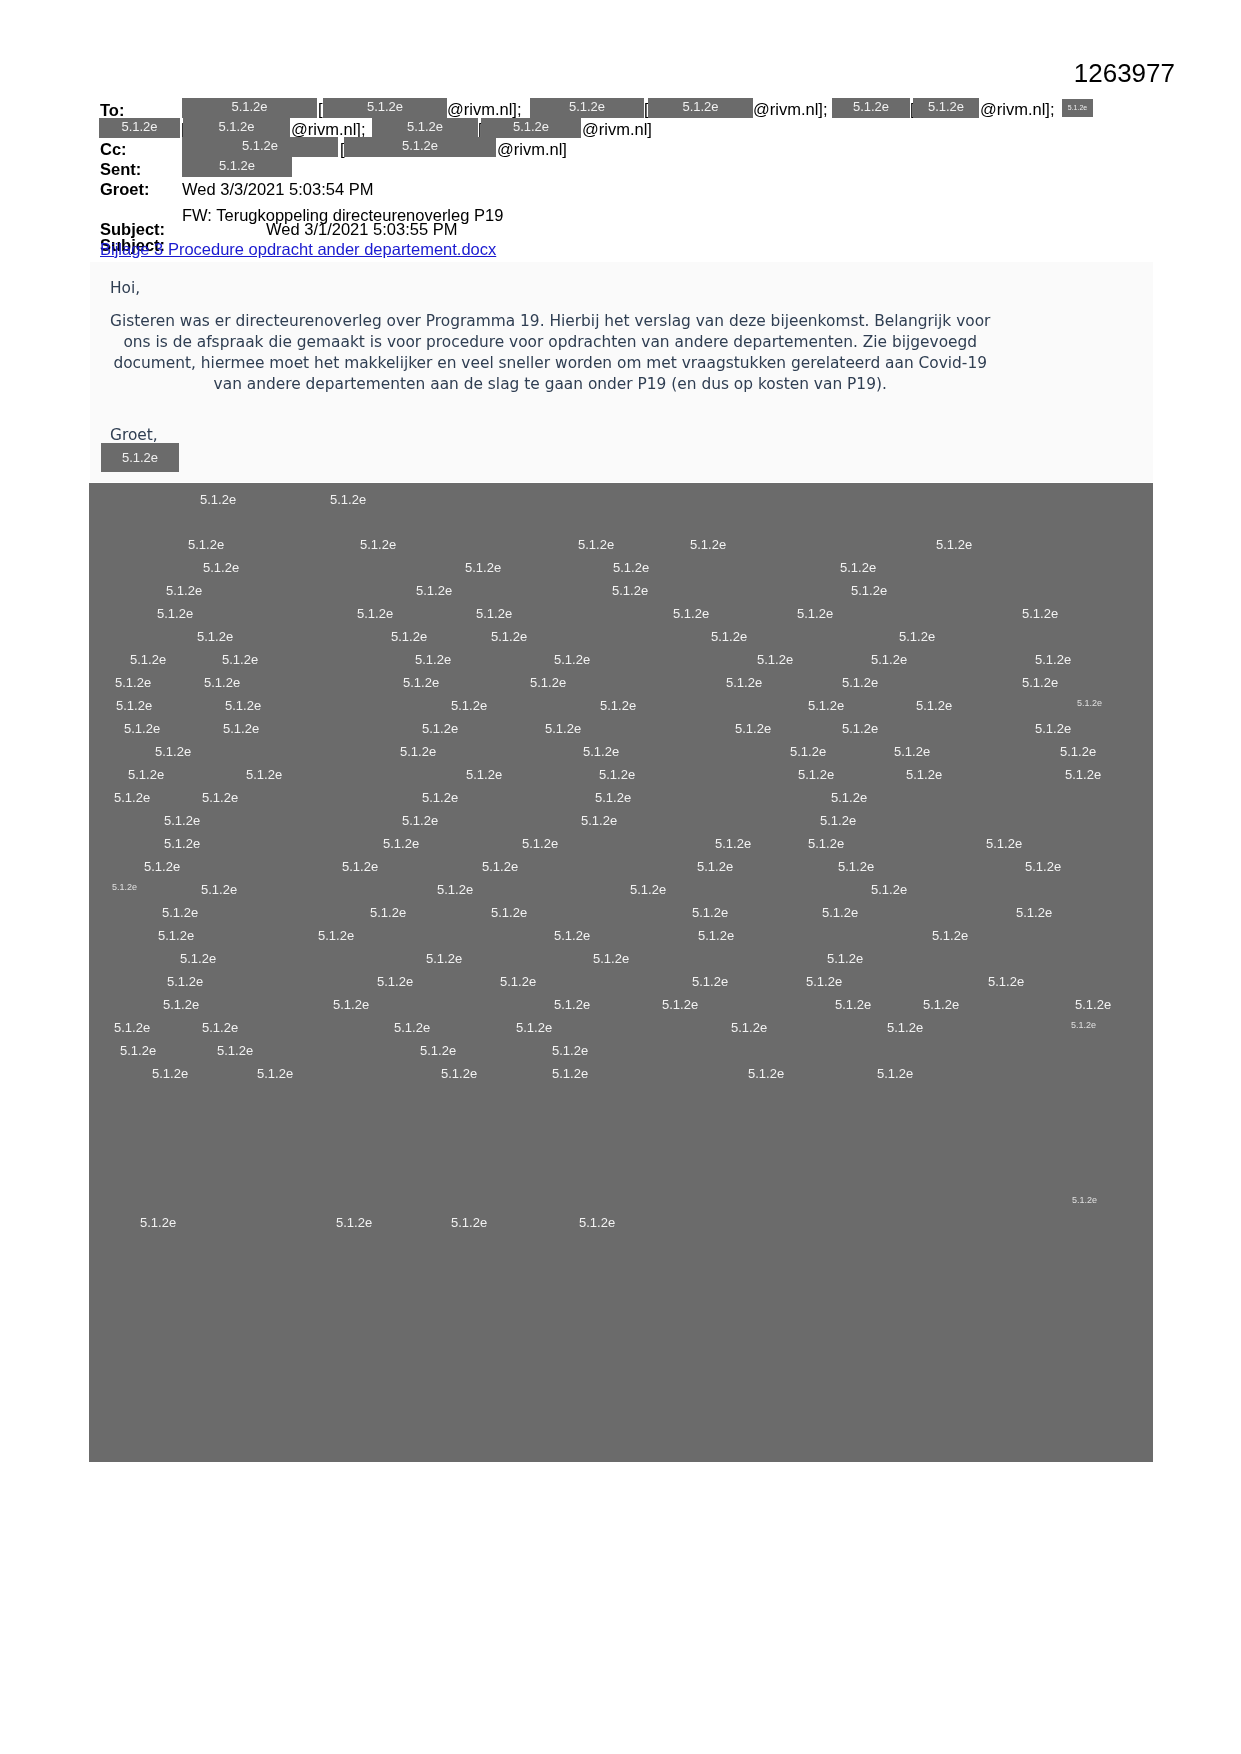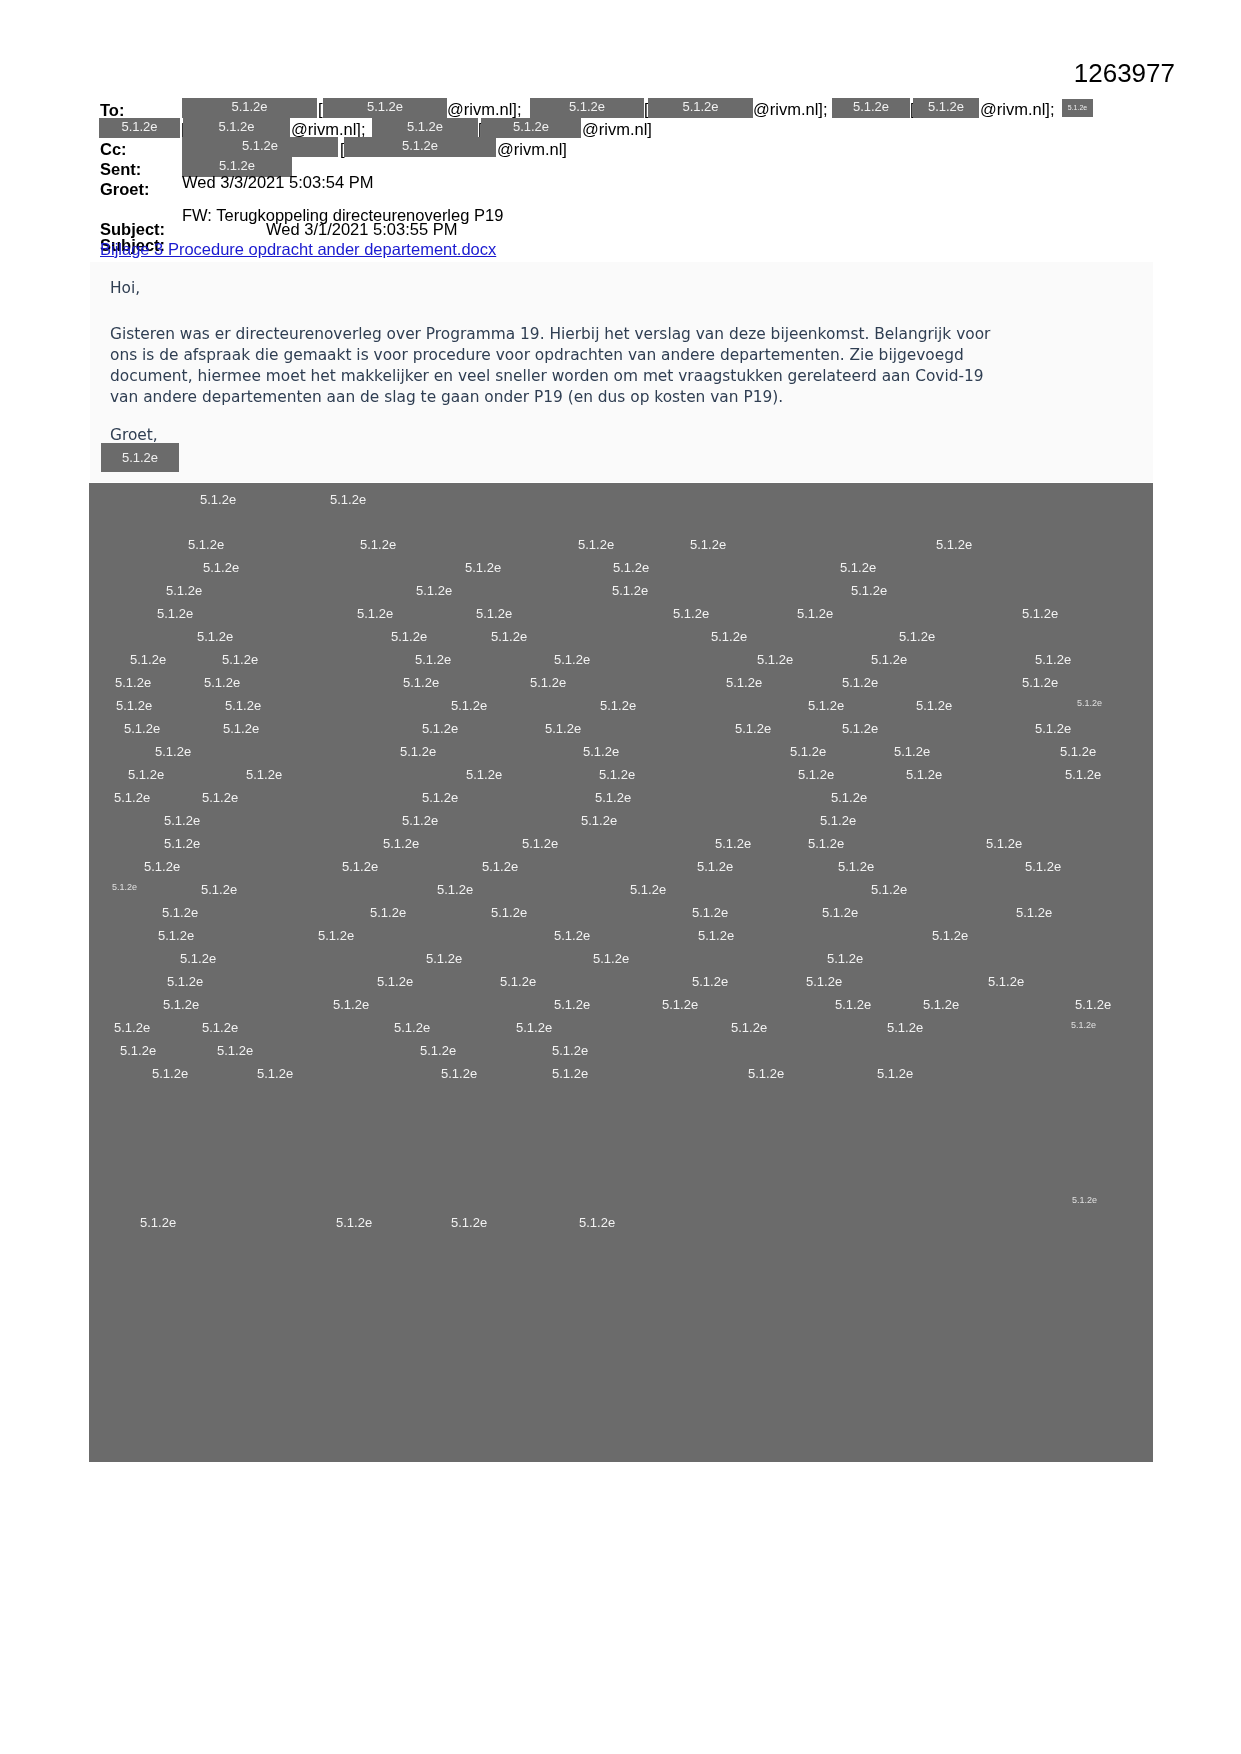--- a/index.html
+++ b/index.html
@@ -66,34 +66,34 @@
   <div class="hline" style="left:100px;top:139px;"><span class="hlabel">Cc:</span></div>
   <div class="redact" style="left:182px;top:137px;width:156px;">5.1.2e</div>
   <div class="txt" style="left:340px;top:139px;">[</div>
   <div class="redact" style="left:344px;top:137px;width:152px;">5.1.2e</div>
   <div class="txt" style="left:497px;top:139px;">@rivm.nl]</div>
 
   <div class="hline" style="left:100px;top:159px;"><span class="hlabel">Sent:</span></div>
   <div class="redact" style="left:182px;top:157px;width:110px;">5.1.2e</div>
 
   <div class="hline" style="left:100px;top:179px;"><span class="hlabel">Groet:</span></div>
-  <div class="txt" style="left:182px;top:172px;">Wed 3/3/2021 5:03:54 PM</div>
+  <div class="txt" style="left:182px;top:179px;">Wed 3/3/2021 5:03:54 PM</div>
 
   <div class="hline" style="left:100px;top:199px;margin-top:36px;"><span class="hlabel">Subject:</span></div>
   <div class="txt" style="left:182px;top:205px;">FW: Terugkoppeling directeurenoverleg P19</div>
 
   <div class="hline" style="left:100px;top:219px;"><span class="hlabel">Subject:</span></div>
   <div class="txt" style="left:266px;top:219px;">Wed 3/1/2021 5:03:55 PM</div>
 
   <div class="txt link" style="left:100px;top:239px;">Bijlage 3   Procedure opdracht ander departement.docx</div>
 </div>
 
 <div class="body-panel"></div>
 <div class="body-text" style="top:278px;">Hoi,</div>
-<div class="body-text" style="top:324px;">Gisteren was er directeurenoverleg over Programma 19. Hierbij het verslag van deze bijeenkomst. Belangrijk voor
+<div class="body-text" style="top:311px;text-align:center;">Gisteren was er directeurenoverleg over Programma 19. Hierbij het verslag van deze bijeenkomst. Belangrijk voor
 ons is de afspraak die gemaakt is voor procedure voor opdrachten van andere departementen. Zie bijgevoegd
 document, hiermee moet het makkelijker en veel sneller worden om met vraagstukken gerelateerd aan Covid-19
 van andere departementen aan de slag te gaan onder P19 (en dus op kosten van P19).</div>
 <div class="body-text" style="top:425px;">Groet,</div>
 <div class="redact" style="left:101px;top:443px;width:78px;height:29px;line-height:29px;">5.1.2e</div>
 
 <div class="big-redact" id="bigblock">
     <span class="lbl" style="left: 111px; top: 9px;">5.1.2e</span>
     <span class="lbl" style="left: 241px; top: 9px;">5.1.2e</span>
     <span class="lbl" style="left: 99px; top: 54px;">5.1.2e</span>

